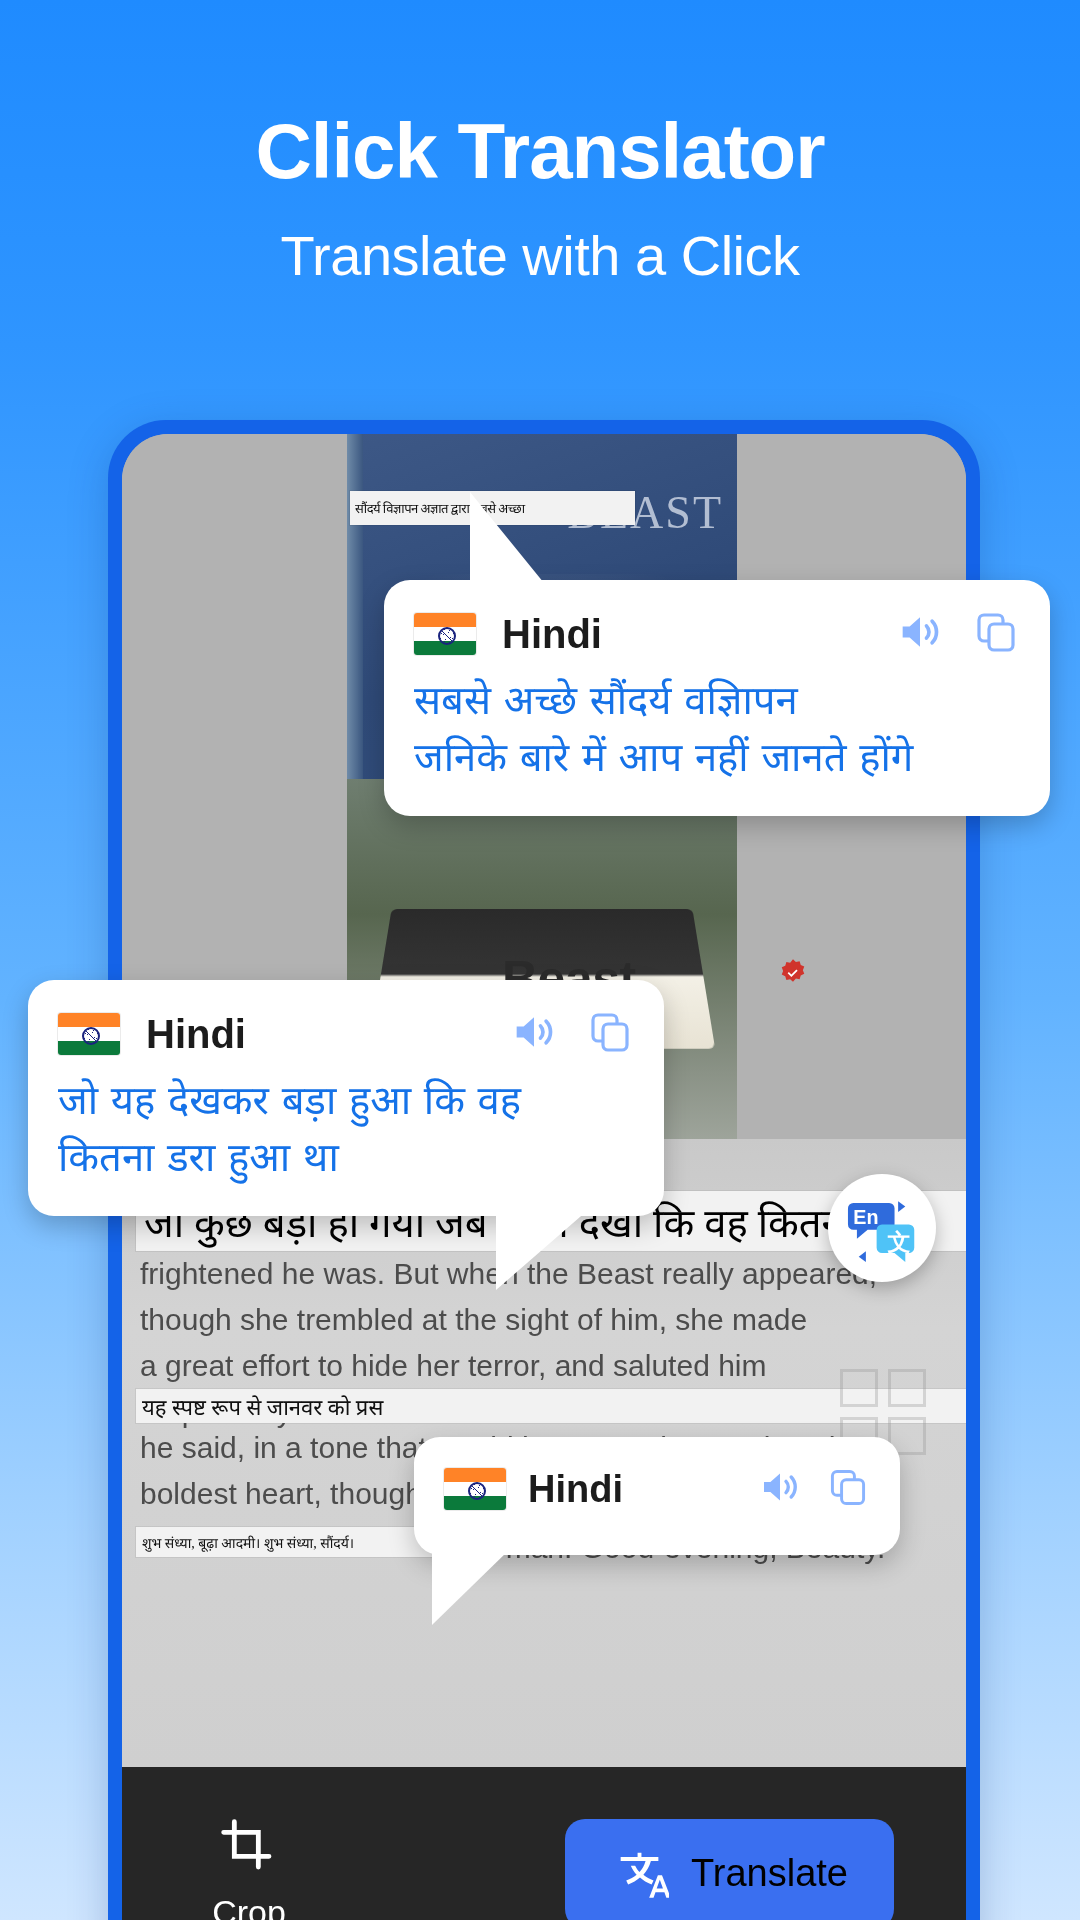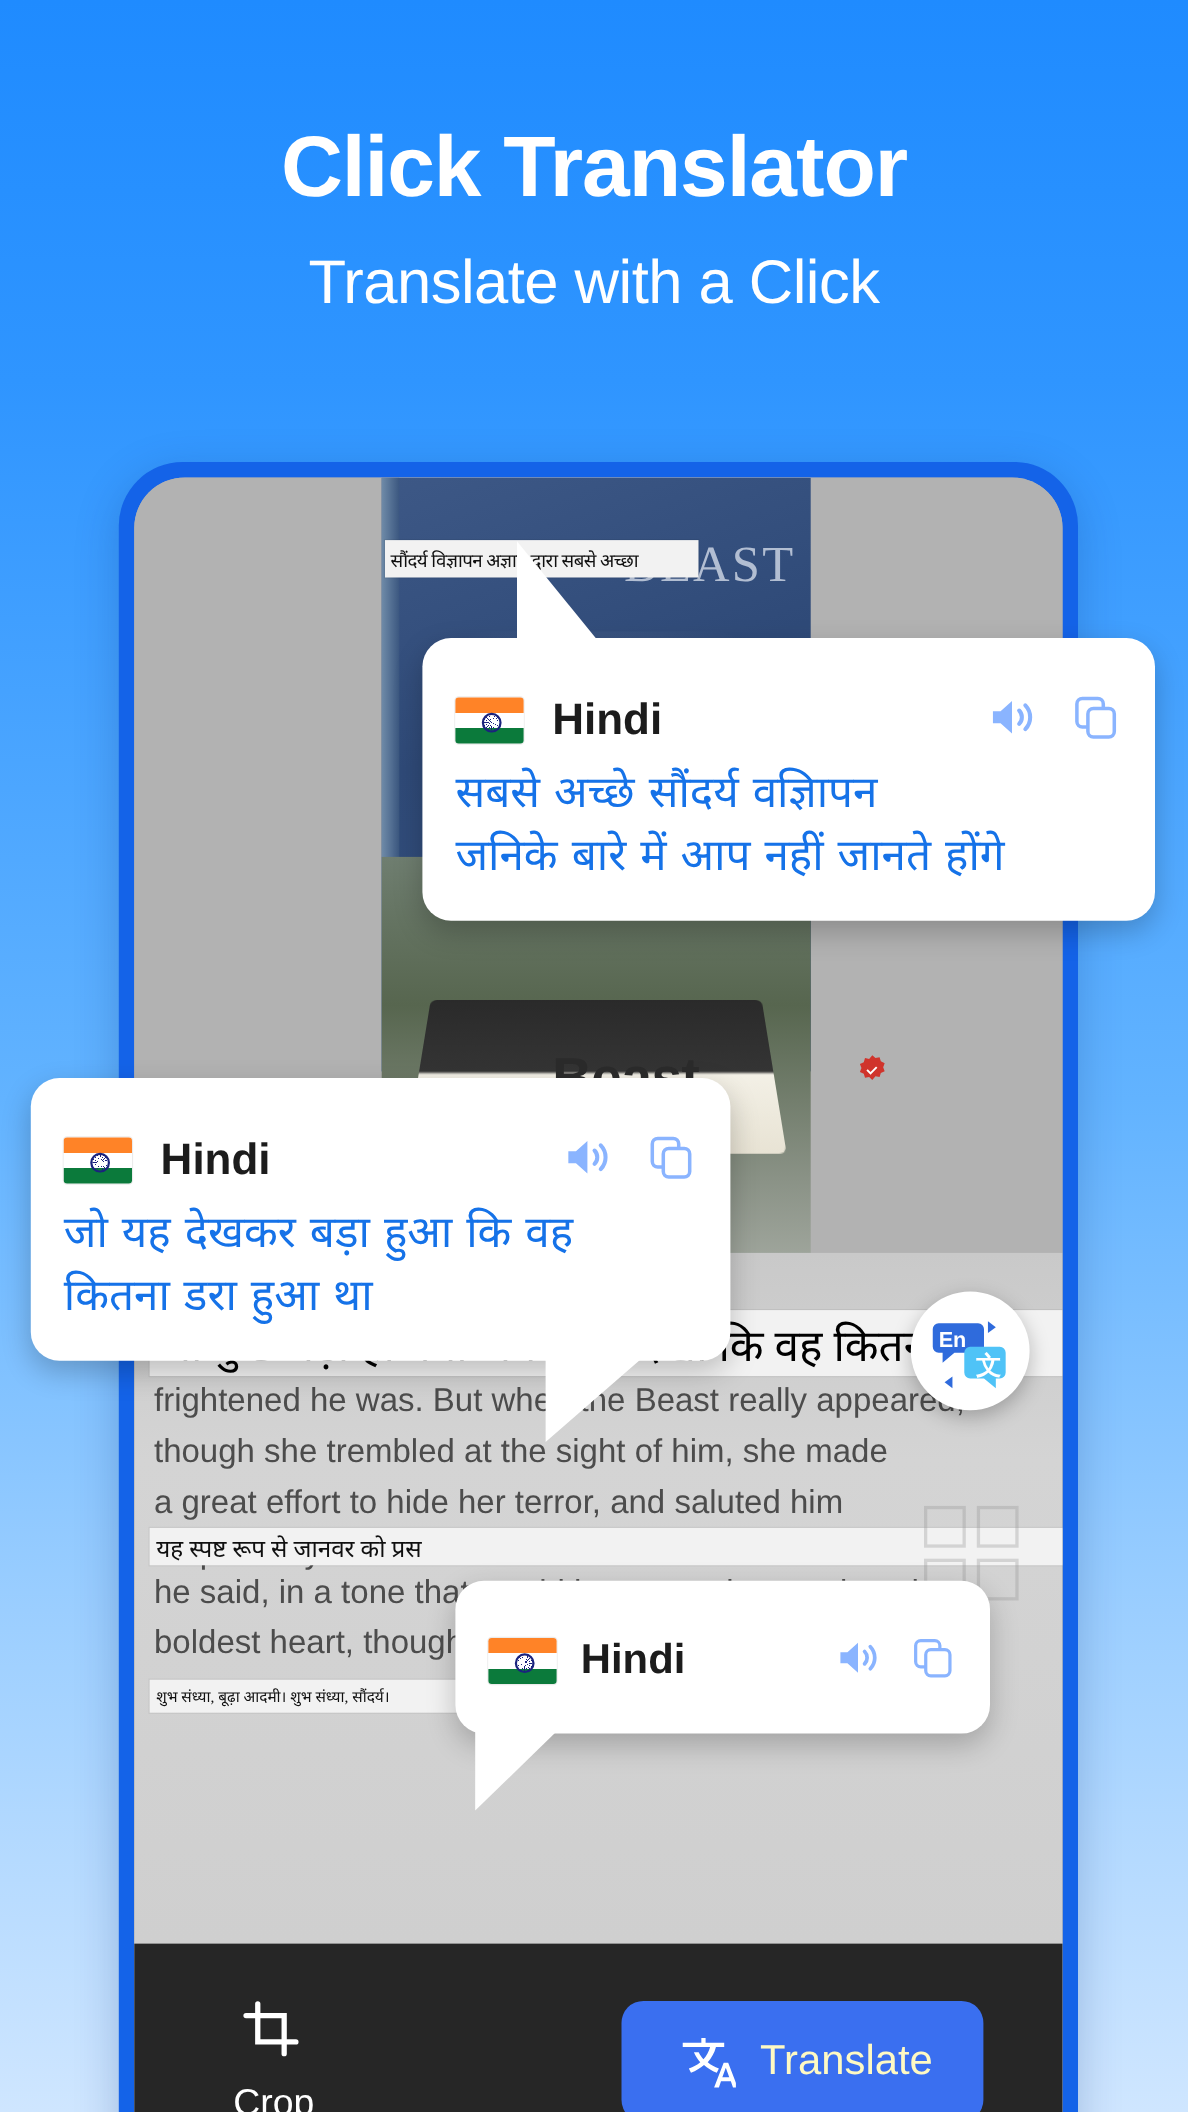--- a/index.html
+++ b/index.html
@@ -81,21 +81,21 @@
     position: absolute;
     background: #f2f2f2;
     color: #101010;
     font-family: "Liberation Serif", serif;
     white-space: nowrap; overflow: hidden;
     display: flex; align-items: center;
     box-shadow: 0 0 0 1px rgba(0,0,0,.06);
   }
   .strip-cover {
     left: 228px; top: 57px; width: 285px; height: 34px;
-    font-size: 17px; padding-left: 5px; letter-spacing: -.5px;
+    font-size: 13px; padding-left: 5px; letter-spacing: -.5px;
   }
   
   .book-photo {
     position: absolute;
     left: 225px; top: 345px;
     width: 390px; height: 450px;
     background: linear-gradient(180deg, #6f7e70 0%, #57664f 30%, #8a9286 65%, #b8bcb6 100%);
   }
   .open-book {
     position: absolute; left: 34px; right: 34px; top: 120px; height: 150px;
@@ -174,34 +174,33 @@
     width: 210px; display: flex; flex-direction: column;
     align-items: center; gap: 14px; margin-left: 22px;
   }
   .crop-label { color:#fff; font-size: 34px; }
   .translate-btn {
     position: absolute; right: 72px;
     display: flex; align-items: center; gap: 22px;
     background: #3a6ff0; border-radius: 20px;
     padding: 26px 46px;
   }
-  .translate-label { color:#fef9c3; font-size: 38px; }
+  .translate-label { color:#000000; font-size: 38px; }
 
   
   .bubble {
     position: absolute;
     background: #ffffff;
     border-radius: 26px;
     box-shadow: 0 10px 26px rgba(0,0,0,.22);
     padding: 26px 30px 30px 30px;
   }
   .bubble-head {
     display: flex; align-items: center; gap: 26px;
     margin-bottom: 10px;
-    margin-top: 20px;
   }
   .flag {
     width: 62px; height: 42px; border-radius: 3px;
     background: linear-gradient(180deg,#ff8327 0 33.3%, #ffffff 33.3% 66.6%, #0b7a3b 66.6% 100%);
     box-shadow: 0 0 0 1px rgba(0,0,0,.08);
     position: relative; flex: none;
   }
   .flag:after {
     content: ""; position: absolute; left: 50%; top: 50%;
     width: 14px; height: 14px; margin: -7px 0 0 -7px;

